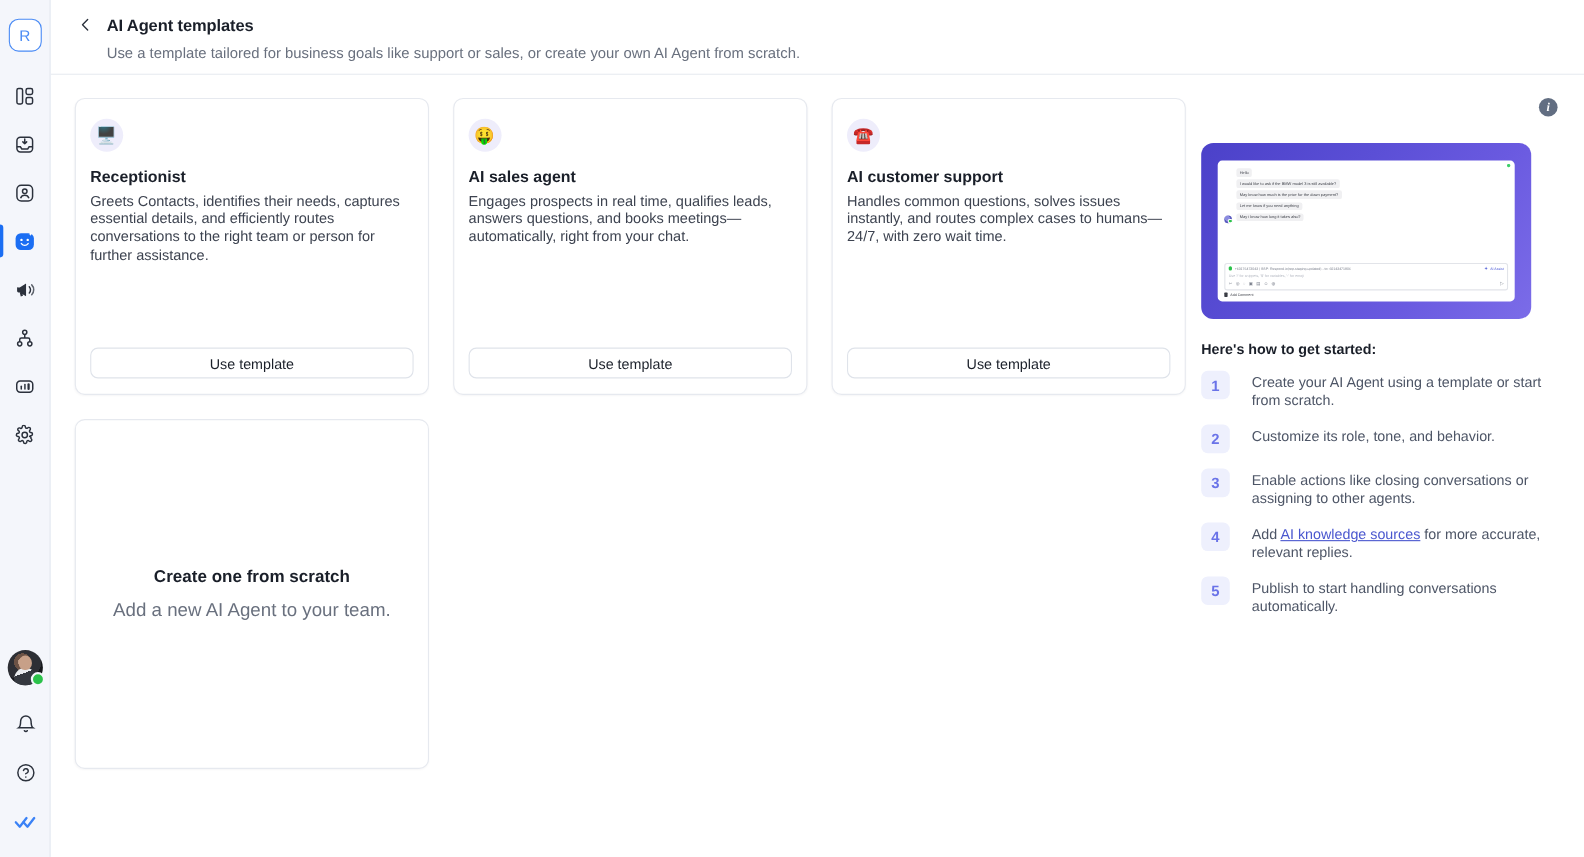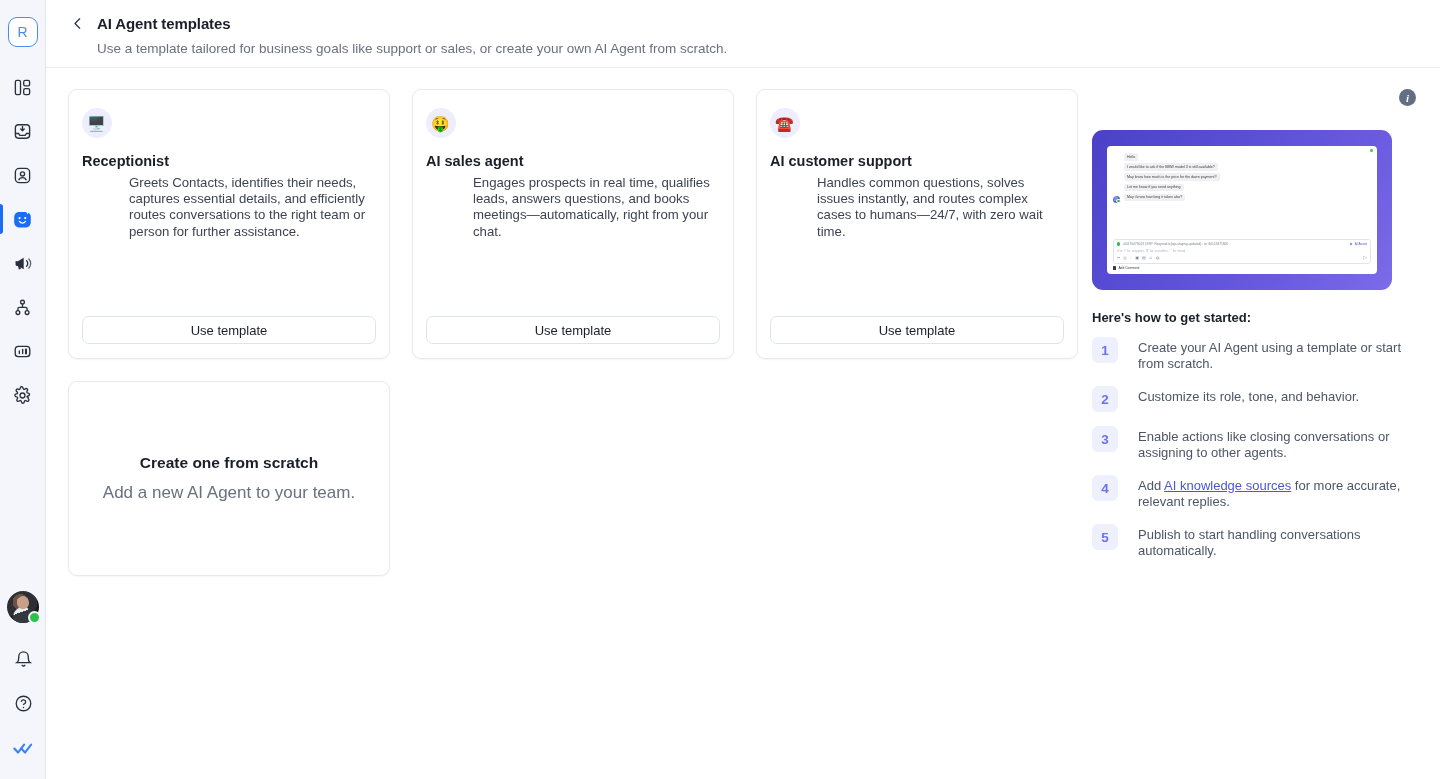--- a/index.html
+++ b/index.html
@@ -90,32 +90,32 @@
     padding: 18px 13px 14px 13px;
     display: flex; flex-direction: column;
   }
   .template-card { height: 270px; }
   .card-emoji {
     width: 30px; height: 30px; border-radius: 50%;
     background: #eeedfb; display: flex; align-items: center; justify-content: center;
     font-size: 15px; line-height: 1;
   }
   .card-title { font-size: 14.5px; font-weight: bold; color: #1a1f29; margin-top: 15px; }
-  .card-desc { font-size: 13.2px; color: #3d4350; line-height: 16.2px; margin-top: 6px; margin-left: 47px; }
+  .card-desc { font-size: 13.2px; color: #3d4350; line-height: 16.2px; margin-top: 6px; }
   .card-spacer { flex: 1; }
   .use-btn {
     height: 28px; border: 1px solid #dfe3ea; border-radius: 7px;
     background: #fff; font-size: 13px; color: #1a1f29;
     display: flex; align-items: center; justify-content: center; cursor: pointer;
     font-family: "Liberation Sans", sans-serif;
   }
 
   .scratch-row { margin-top: 22px; }
   .scratch-card {
-    width: 322px; height: 195px;
+    width: 322px; height: 318px;
     border: 1px solid #e6e9ef; border-radius: 9px; background: #fff;
     box-shadow: 0 1px 2px rgba(18,24,40,.04);
     display: flex; flex-direction: column; align-items: center; justify-content: center;
   }
   .scratch-title { font-size: 15.5px; font-weight: bold; color: #1a1f29; }
   .scratch-sub { font-size: 17px; color: #69707e; margin-top: 11px; }
   .scratch-btn {
     margin-top: 20px; height: 29px; padding: 0 12px;
     border: 1px solid #dfe3ea; border-radius: 7px; background: #fff;
     display: flex; align-items: center; gap: 7px;

